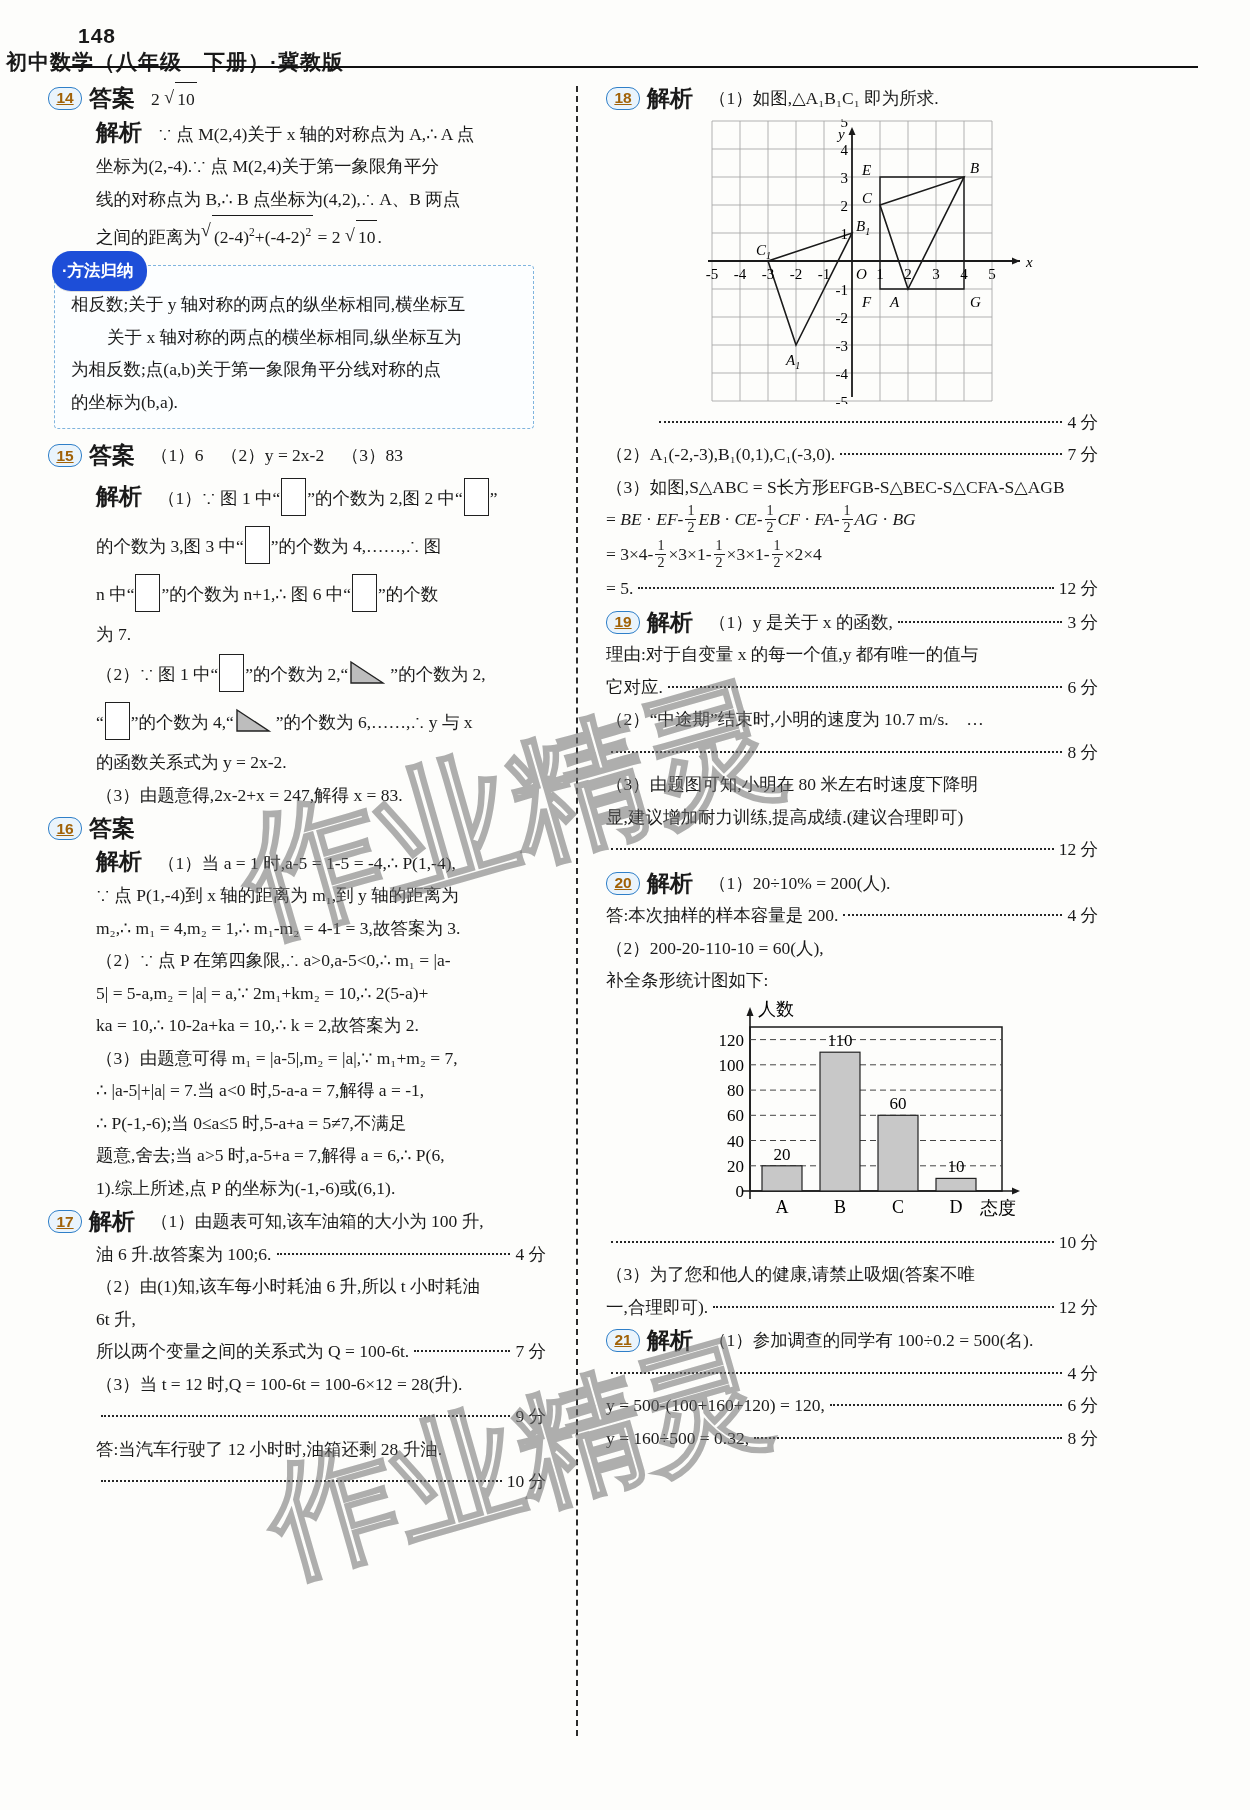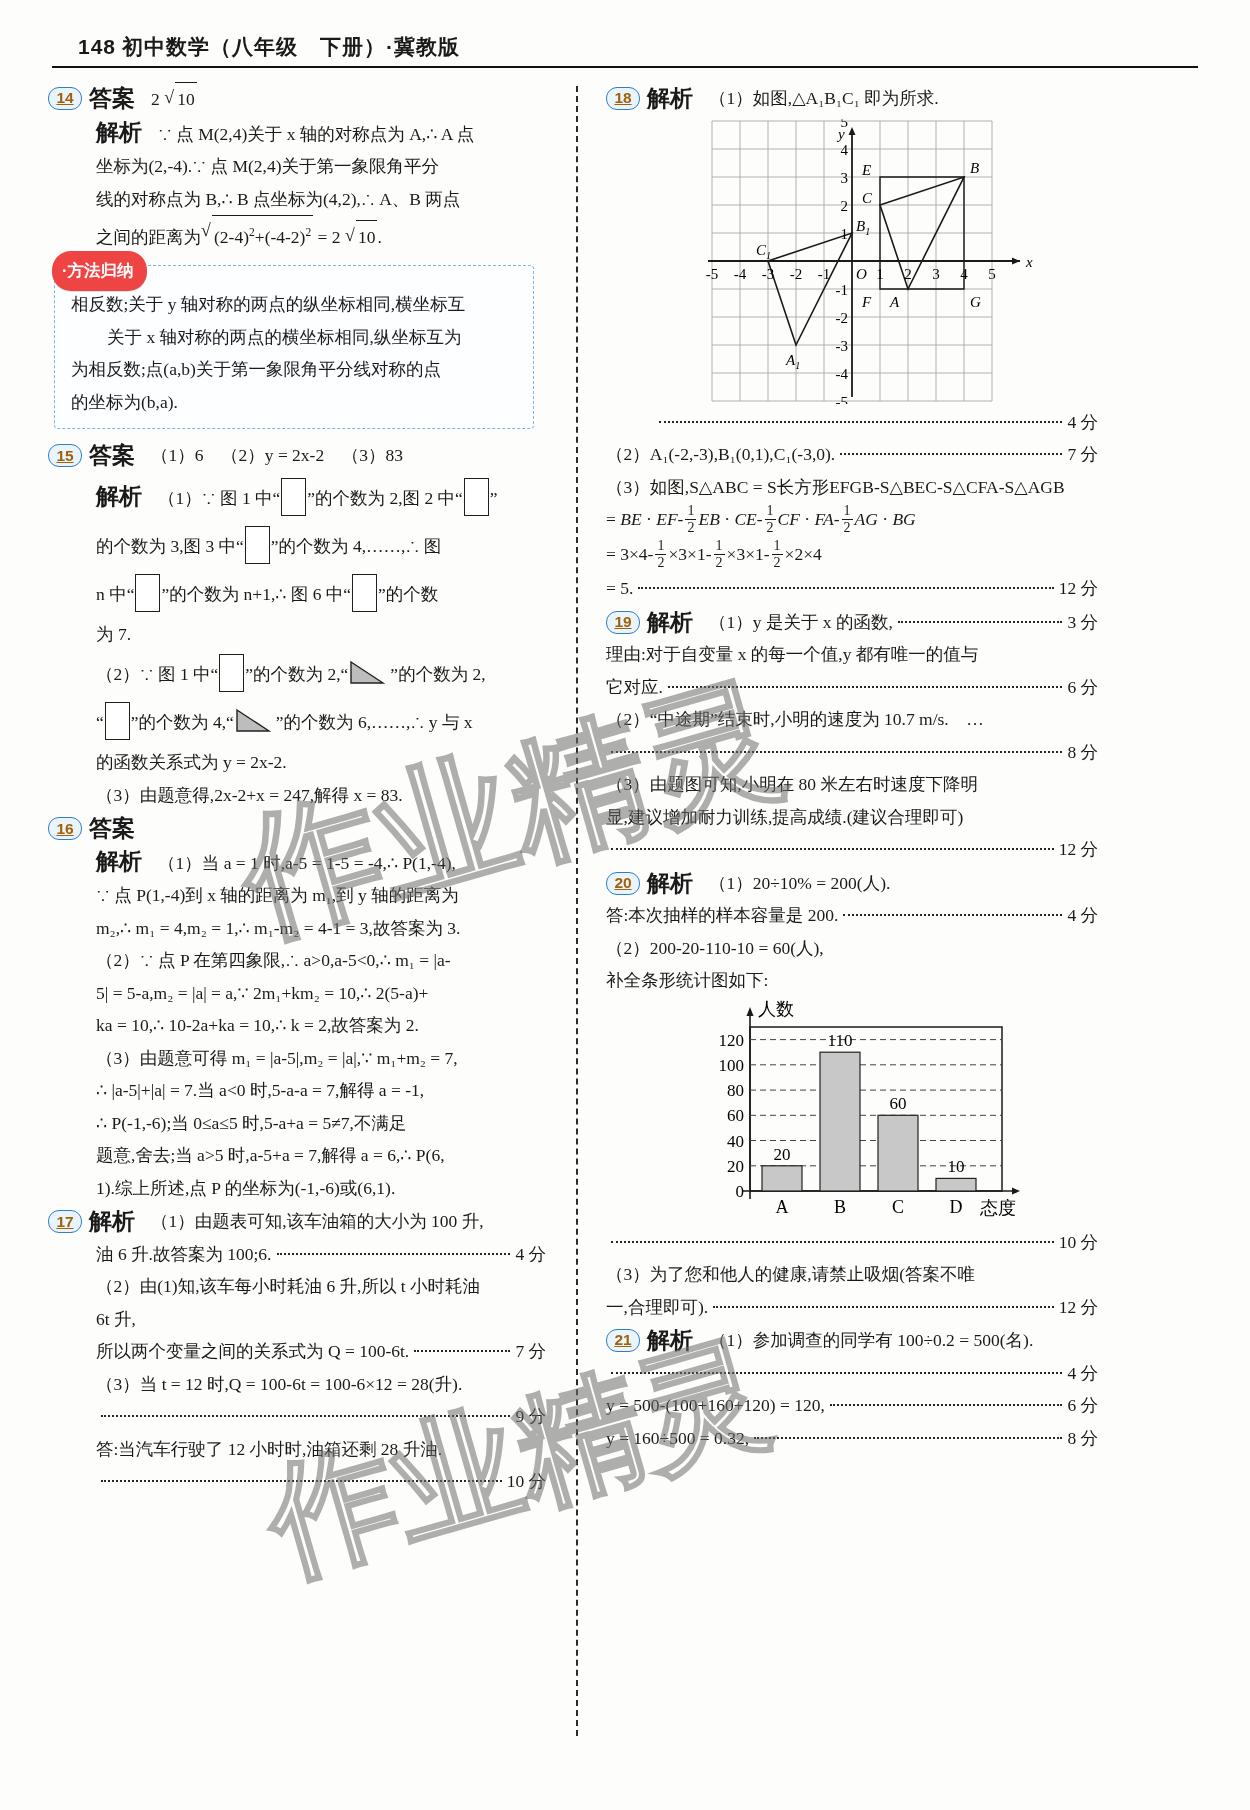--- a/index.html
+++ b/index.html
@@ -11,21 +11,21 @@
     color:#1a1a1a;
     position:relative;
     overflow:hidden;
   }
 
   
   #page { position:relative; width:1250px; height:1810px; }
 
   .page-head {
     position:absolute; left:0; top:24px; width:1250px; height:46px;
-    display:flex; align-items:center;
+    display:flex; align-items:flex-start;flex-direction:column;
   }
   .head-rule {
     position:absolute; left:52px; right:52px; top:66px;
     border-bottom:2px solid #111;
   }
   .head-text {
     margin-left:78px;
     font-size:21px; font-weight:bold;
     font-family:"Liberation Sans","DejaVu Sans",sans-serif;
     letter-spacing:1px;
@@ -111,21 +111,21 @@
   
   .tipbox {
     position:relative;
     margin:12px 0 6px 6px; width:480px;
     border:1.6px dashed #7fb4de; border-radius:4px;
     background:#fcfeff;
     padding:22px 12px 10px 16px;
   }
   .tipbox-tag {
     position:absolute; left:-3px; top:-15px;
-    background:#ef4444; color:#fff;
+    background:#1d4ed8; color:#fff;
     font-family:"Liberation Sans","DejaVu Sans",sans-serif;
     font-weight:bold; font-size:16.5px;
     padding:3px 13px 4px 10px;
     border-radius:19px;
     box-shadow:0 1px 0 rgba(0,0,0,.12);
     white-space:pre;
   }
   .tipbox-tag::before { content:"\00B7 "; }
   .tipbox .ln { line-height:32.5px; font-size:17.5px; }
 

